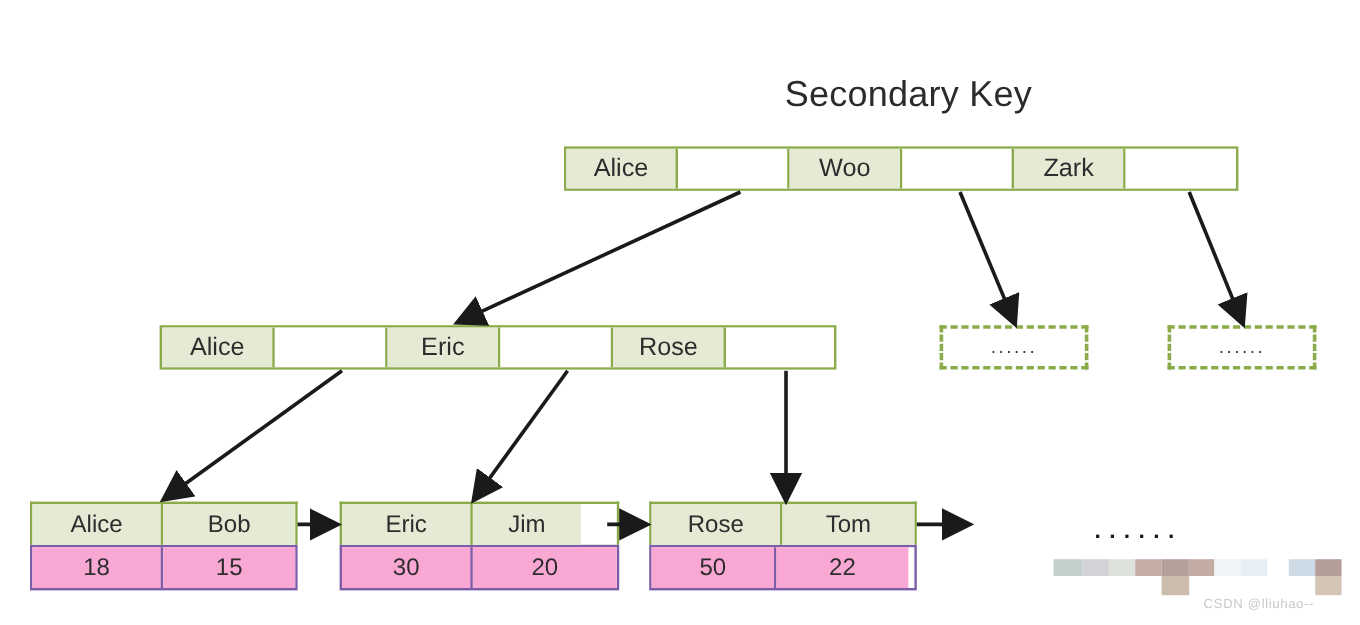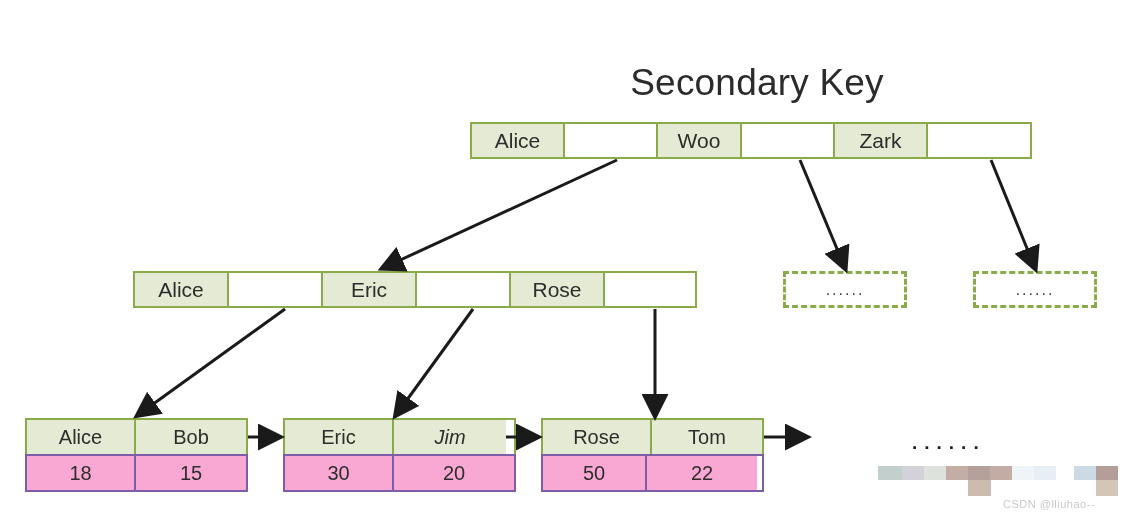--- a/index.html
+++ b/index.html
@@ -17,21 +17,21 @@
     background: #ffffff;
     overflow: hidden;
   }
   
   .title {
     position: absolute;
     left: 0;
     top: 62px;
     width: 1114px;
     text-align: center;
-    font-size: 37px;
+    font-size: 30px;
     color: #2b2b2b;
     letter-spacing: 0.2px;
   }
   .title-inner {
     position: relative;
     left: 200px;
   }
   
   .index-node {
     position: absolute;
@@ -131,21 +131,21 @@
 
 <div id="canvas">
 
   <div class="title">
     <span class="title-inner">Secondary Key</span>
   </div>
 
   <div class="index-node" style="left:470px; top:122px; width:562px; height:37px;">
     <div class="index-cell key" style="width:93px;">Alice</div>
     <div class="index-cell ptr" style="width:93px;"></div>
-    <div class="index-cell key" style="width:84px;">Woo</div>
+    <div class="index-cell key" style="width:94px;">Woo</div>
     <div class="index-cell ptr" style="width:93px;"></div>
     <div class="index-cell key" style="width:93px;">Zark</div>
     <div class="index-cell ptr" style="width:92px;"></div>
   </div>
 
   <div class="index-node" style="left:133px; top:271px; width:564px; height:37px;">
     <div class="index-cell key" style="width:94px;">Alice</div>
     <div class="index-cell ptr" style="width:94px;"></div>
     <div class="index-cell key" style="width:94px;">Eric</div>
     <div class="index-cell ptr" style="width:94px;"></div>
@@ -163,21 +163,21 @@
     </div>
     <div class="leaf-row values">
       <div class="leaf-cell" style="width:109px;">18</div>
       <div class="leaf-cell" style="width:110px;">15</div>
     </div>
   </div>
 
   <div class="leaf-node" style="left:283px; top:418px;">
     <div class="leaf-row names">
       <div class="leaf-cell" style="width:109px;">Eric</div>
-      <div class="leaf-cell" style="width:112px;font-style:italic;">Jim</div>
+      <div class="leaf-cell" style="width:90px;">Jim</div>
     </div>
     <div class="leaf-row values">
       <div class="leaf-cell" style="width:109px;">30</div>
       <div class="leaf-cell" style="width:120px;">20</div>
     </div>
   </div>
 
   <div class="leaf-node" style="left:541px; top:418px;">
     <div class="leaf-row names">
       <div class="leaf-cell" style="width:109px;">Rose</div>

